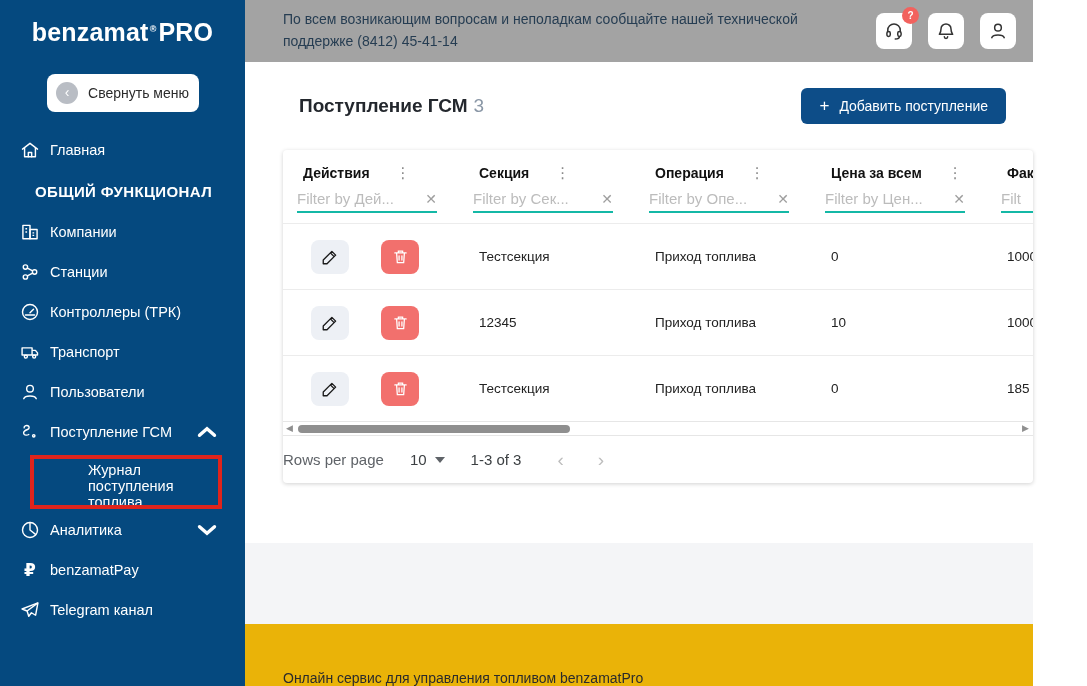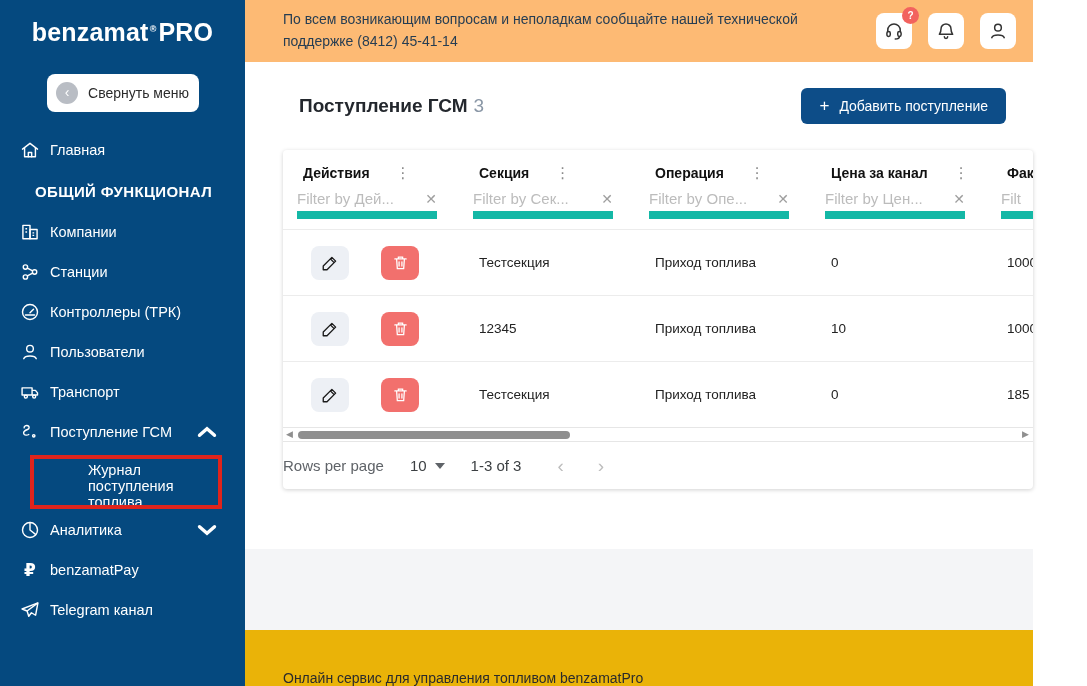--- a/index.html
+++ b/index.html
@@ -32,21 +32,21 @@
   .chev { position:absolute; right:28px; top:50%; transform:translateY(-50%); }
   .subitem { padding:0 20px 0 48px; line-height:16px; font-size:14.5px;
     cursor:pointer;margin-left:40px; }
   .subitem.first { margin-top:10px; }
   .subitem.second { margin-top:16px; margin-bottom:4px; }
   .annotation-box { position:absolute; left:30px; top:455px; width:192px; height:54px;
     border:4px solid #e0241c; z-index:5; pointer-events:none; }
 
   
   .main { flex:1; display:flex; flex-direction:column; background:#fff; }
-  .topbar { height:62px; min-height:62px; background:#fdba74; display:flex;
+  .topbar { height:62px; min-height:62px; background:#a3a3a3; display:flex;
     align-items:center; justify-content:space-between; padding:0 17px 0 38px; }
   .support-text { max-width:565px; font-size:14px; line-height:1.55; color:#263d52; }
   .topbar-icons { display:flex; gap:16px; }
   .icon-btn { position:relative; width:36px; height:36px; background:#fff;
     border:none; border-radius:8px; display:flex; align-items:center;
     justify-content:center; cursor:pointer; color:#333; }
   .badge { position:absolute; top:-6px; right:-7px; width:17px; height:17px;
     border-radius:50%; background:#f2625e; color:#fff; font-size:10px;
     font-weight:bold; display:flex; align-items:center; justify-content:center; }
 
@@ -62,21 +62,21 @@
 
   
   .card { width:750px; margin:26px 0 0 38px; background:#fff; border-radius:4px;
     box-shadow:0 1px 4px rgba(0,0,0,.18); overflow:hidden; }
   .tgrid { display:grid; grid-template-columns:176px 176px 176px 176px 46px; }
   .th-cell { padding:14px 0 0 20px; white-space:nowrap; }
   .th-label { font-size:14px; font-weight:bold; color:#111; }
   .th-dots { color:#8a8a8a; font-size:15px; margin-left:26px; cursor:pointer; }
   .filter-cell { padding:8px 0 10px 14px; }
   .filter-box { display:flex; align-items:center; justify-content:space-between;
-    width:140px; border-bottom:8px solid #14b8a6; padding-bottom:4px; }
+    width:140px; border-bottom:2px solid #14b8a6; padding-bottom:4px; }
   .filter-box input { border:none; outline:none; width:108px; font-size:15px;
     color:#333; font-family:inherit; background:transparent; }
   .filter-box input::placeholder { color:#bcbcbc; }
   .filter-x { color:#9e9e9e; font-size:14px; cursor:pointer; }
   .trow { border-top:1px solid #ececec; height:66px; align-items:center; }
   .td { padding-left:20px; font-size:13.5px; color:#222; white-space:nowrap; }
   .actions-cell { display:flex; align-items:center; gap:32px; padding-left:28px; }
   .act-btn { width:38px; height:34px; border:none; border-radius:8px; cursor:pointer;
     display:flex; align-items:center; justify-content:center; }
   .edit-btn { background:#edf0f5; color:#1a1a1a; }
@@ -148,34 +148,34 @@
       </div>
       <div class="nav-item">
         <svg viewBox="0 0 24 24" fill="none" stroke="currentColor" stroke-width="1.7" stroke-linecap="round">
             <circle cx="12" cy="12" r="9"></circle>
             <path d="M12 13l4.2-4.2"></path>
             <path d="M6.5 15.5h11"></path>
           </svg>
         <span>Контроллеры (ТРК)</span>
       </div>
       <div class="nav-item">
-        <svg viewBox="0 0 24 24" fill="none" stroke="currentColor" stroke-width="1.7" stroke-linecap="round">
-            <circle cx="12" cy="8" r="4"></circle>
-            <path d="M4.5 20c1.6-4.2 13.4-4.2 15 0"></path>
-          </svg>
-        <span>Пользователи</span>
-      </div>
-      <div class="nav-item">
         <svg viewBox="0 0 24 24" fill="none" stroke="currentColor" stroke-width="1.7" stroke-linejoin="round">
             <rect x="2.5" y="7" width="12" height="8.5"></rect>
             <path d="M14.5 10h4l2.5 3v2.5h-6.5"></path>
             <circle cx="7" cy="17.5" r="1.8"></circle>
             <circle cx="17" cy="17.5" r="1.8"></circle>
           </svg>
         <span>Транспорт</span>
+      </div>
+      <div class="nav-item">
+        <svg viewBox="0 0 24 24" fill="none" stroke="currentColor" stroke-width="1.7" stroke-linecap="round">
+            <circle cx="12" cy="8" r="4"></circle>
+            <path d="M4.5 20c1.6-4.2 13.4-4.2 15 0"></path>
+          </svg>
+        <span>Пользователи</span>
       </div>
       <div class="nav-item">
         <svg viewBox="0 0 24 24" fill="none" stroke="currentColor" stroke-width="1.7" stroke-linecap="round">
             <path d="M5 7c-.5-2 2.5-3.5 4.5-2.5s2 3.5-.5 4.5-5.5 2.5-4.5 5c.8 2 4 2.2 6 1"></path>
             <circle cx="16.5" cy="16.5" r="1.4"></circle>
           </svg>
         <span>Поступление ГСМ</span>
         <svg class="chev" width="12" height="8" viewBox="0 0 12 8" fill="none" stroke="currentColor" stroke-width="2" stroke-linecap="round">
             <path d="M1.5 6L6 2l4.5 4"></path>
           </svg>
@@ -247,21 +247,21 @@
           <span>Добавить поступление</span>
         </button>
       </div>
 
       <div class="card">
 
         <div class="tgrid">
           <div class="th-cell"><span class="th-label">Действия</span><span class="th-dots">⋮</span></div>
           <div class="th-cell"><span class="th-label">Секция</span><span class="th-dots">⋮</span></div>
           <div class="th-cell"><span class="th-label">Операция</span><span class="th-dots">⋮</span></div>
-          <div class="th-cell"><span class="th-label">Цена за канал</span><span class="th-dots">⋮</span></div>
+          <div class="th-cell"><span class="th-label">Цена за всем</span><span class="th-dots">⋮</span></div>
           <div class="th-cell"><span class="th-label">Фак</span></div>
         </div>
 
         <div class="tgrid">
           <div class="filter-cell">
               <div class="filter-box">
                 <input placeholder="Filter by Дей..." style="">
                 <span class="filter-x">✕</span>
               </div>
             </div>

